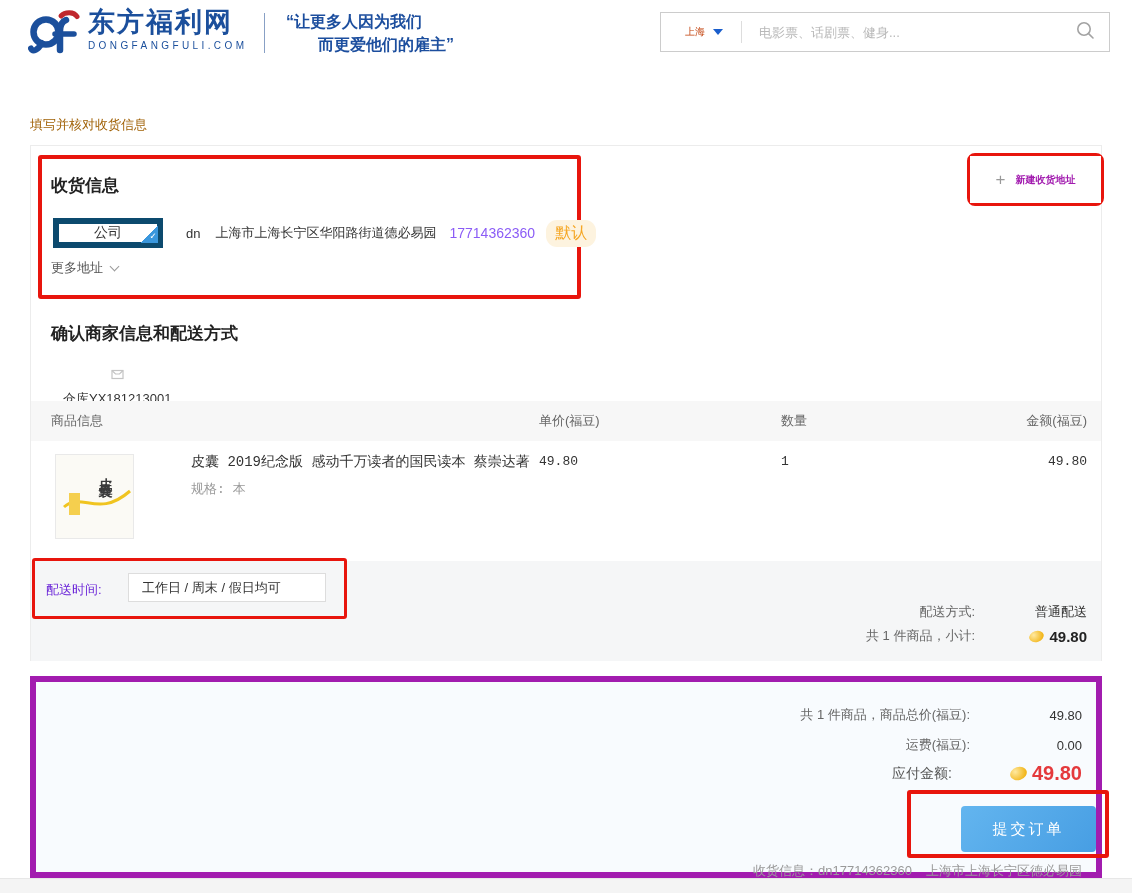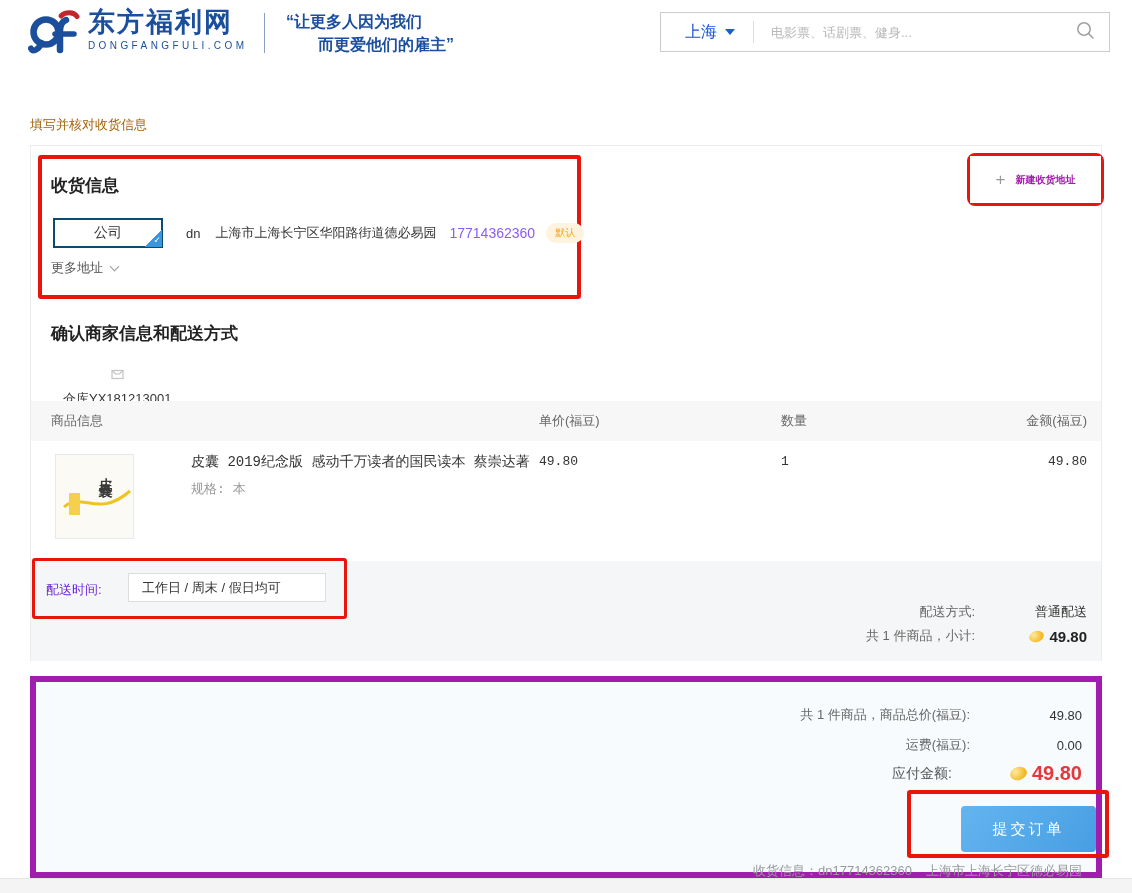--- a/index.html
+++ b/index.html
@@ -13,21 +13,21 @@
   .logo-mark { position:absolute; left:28px; top:8px; }
   .brand { position:absolute; left:88px; top:11px; line-height:1; }
   .brand-cn { font-size:27px; font-weight:bold; color:#1b4f9c; letter-spacing:2px;font-family:Liberation Mono, monospace; }
   .brand-domain { font-size:10px; color:#1b4f9c; letter-spacing:3.4px; margin-top:3px; }
   .header-divider { position:absolute; left:264px; top:13px; width:1px; height:40px; background:#38619f; opacity:.6; }
   .slogan { position:absolute; left:286px; top:10px; font-size:16px; font-weight:bold; color:#1c4e9e; line-height:23px; }
   .slogan-line2 { padding-left:32px; }
 
   .searchbar { position:absolute; left:660px; top:12px; width:450px; height:40px; border:1px solid #ccc; display:flex; align-items:center; background:#fff; }
   .city { display:flex; align-items:center; gap:8px; padding:0 18px 0 24px; cursor:pointer; }
-  .city-label { color:#1d4ed8; font-size:16px;font-family:Liberation Mono, monospace; }
+  .city-label { color:#c2410c; font-size:10px;font-family:Liberation Mono, monospace; }
   .caret-down { width:0; height:0; border-left:5px solid transparent; border-right:5px solid transparent; border-top:6px solid #1a5ecc; }
   .search-divider { width:1px; height:22px; background:#ddd; }
   .search-input { flex:1; border:none; outline:none; padding:0 10px 0 17px; font-size:13px; color:#333; background:transparent; font-family:inherit; }
   .search-input::placeholder { color:#b8b8b8; }
   .magnifier { margin-right:14px; flex:0 0 auto; cursor:pointer; }
 
   .breadcrumb { position:absolute; left:30px; top:116px; font-size:13px; color:#a16207; }
 
   
   .main-card { position:absolute; left:30px; top:145px; width:1072px; height:516px; border:1px solid #ececec; background:#fff; }
@@ -40,27 +40,27 @@
 
   .section-title { position:absolute; font-size:17px; font-weight:bold; color:#222; }
   .shipping-title { left:20px; top:28px; }
   .merchant-title { left:20px; top:176px; }
 
   .new-addr-btn { position:absolute; left:939px; top:10px; width:131px; height:47px; display:flex; align-items:center; justify-content:center; gap:10px; cursor:pointer; background:#fff; }
   .plus-glyph { font-size:17px; color:#999; font-weight:400; }
   .new-addr-label { font-size:10px; color:#a21caf;font-weight:bold; }
 
   .addr-row { position:absolute; left:22px; top:72px; display:flex; align-items:center; }
-  .addr-tag { position:relative; width:110px; height:30px; border:2px solid #0c4a6e; display:flex; align-items:center; justify-content:center; font-size:14px; color:#333; background:#fff; cursor:pointer;font-family:Liberation Mono, monospace; }
+  .addr-tag { position:relative; width:110px; height:30px; border:6px solid #0c4a6e; display:flex; align-items:flex-start; justify-content:center; font-size:14px; color:#333; background:#fff; cursor:pointer;font-family:Liberation Mono, monospace; }
   .tag-corner { position:absolute; right:-1px; bottom:-1px; width:17px; height:17px; background:linear-gradient(to top left, #3a97dd 50%, transparent 50.5%); }
   .tag-check { position:absolute; right:1px; bottom:0; color:#fff; font-size:10px; line-height:1; }
   .addr-name { margin-left:23px; font-size:13px; color:#333; }
   .addr-text { margin-left:15px; font-size:13px; color:#333; }
   .addr-phone { margin-left:13px; font-size:14px; color:#8b5cf6; }
-  .badge-default { margin-left:11px; font-size:10px; color:#f5a623; background:#fdf3df; padding:3px 9px; border-radius:11px; }
+  .badge-default { margin-left:11px; font-size:16px; color:#f5a623; background:#fdf3df; padding:3px 9px; border-radius:11px; }
 
   .more-addr { position:absolute; left:20px; top:113px; font-size:13px; color:#555; display:flex; align-items:center; gap:8px; cursor:pointer; }
   .chev-down { width:7px; height:7px; border-right:1.5px solid #999; border-bottom:1.5px solid #999; transform:rotate(45deg); margin-top:-4px; }
 
   .warehouse { position:absolute; left:32px; top:221px; display:flex; align-items:center; gap:7px; font-size:13px; color:#333;flex-direction:column; }
 
   .thead { position:absolute; left:0; top:255px; width:100%; height:40px; background:#f7f7f7; font-size:13px; color:#666; line-height:40px; }
   .th-product { position:absolute; left:20px; }
   .th-price { position:absolute; left:508px; }
   .th-qty { position:absolute; left:750px; }

